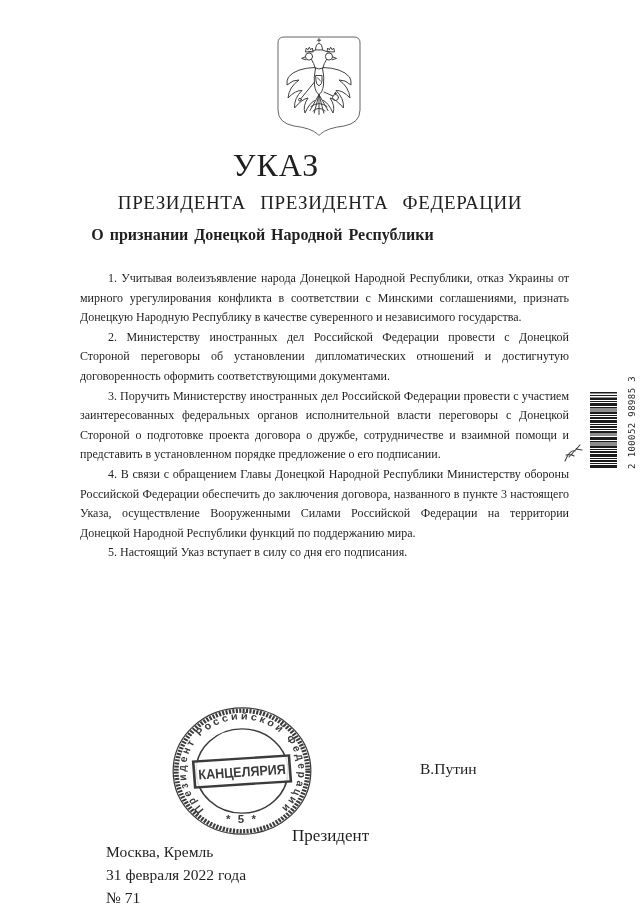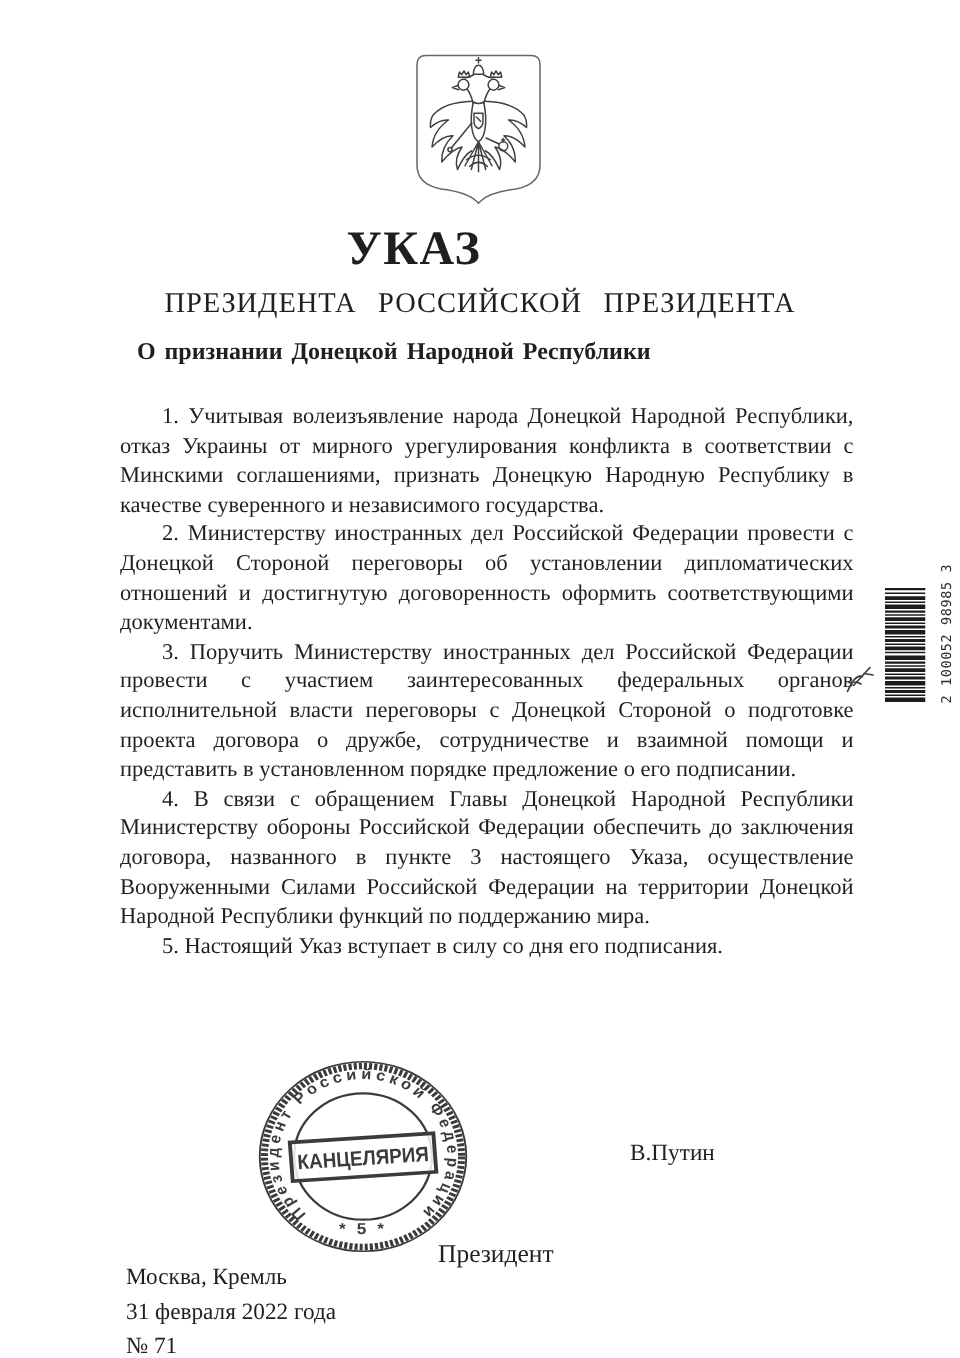--- a/index.html
+++ b/index.html
@@ -3,41 +3,41 @@
 <meta charset="utf-8">
 <style>
   html,body{margin:0;padding:0;background:#ffffff;}
   .page{
     position:relative;width:640px;height:905px;background:#ffffff;
     font-family:"Liberation Serif", serif;color:#1f1f1f;overflow:hidden;
   }
   .emblem{position:absolute;left:277px;top:34px;width:84px;height:104px;}
   .doc-title{
     position:absolute;left:0;top:147px;width:552px;text-align:center;
-    font-size:32px;letter-spacing:1px;font-weight:700;white-space:nowrap;
+    font-size:32px;letter-spacing:1px;font-weight:400;white-space:nowrap;
   }
   .doc-issuer{
     position:absolute;left:0;top:192px;width:640px;text-align:center;
     font-size:19px;word-spacing:9px;letter-spacing:.6px;white-space:nowrap;
   }
   .doc-subject{
     position:absolute;left:0;top:226px;width:525px;text-align:center;
     font-size:16px;font-weight:700;word-spacing:2px;white-space:nowrap;
   }
   .doc-body{
     position:absolute;left:80px;top:269px;width:489px;
-    font-size:15px;line-height:19.6px;text-align:justify;
+    font-size:12px;line-height:19.6px;text-align:justify;
   }
   .doc-body p{margin:0;text-indent:28px;hyphens:none;}
   .stamp{position:absolute;left:169px;top:704px;width:146px;height:134px;opacity:.92;}
   .sig-line1{position:absolute;left:292px;top:779px;font-size:17px;white-space:nowrap;margin-top:47px;}
   .sig-line2{position:absolute;left:242px;top:800px;font-size:15.5px;white-space:nowrap;}
   .sig-name{position:absolute;left:420px;top:760px;font-size:15.5px;white-space:nowrap;}
   .footer{position:absolute;left:84px;top:841px;font-size:15.5px;line-height:22.8px;}
-  .footer div{white-space:nowrap;}
+  .footer div{white-space:nowrap;margin-left:22px;}
   .barcode-bars{position:absolute;left:590px;top:392px;width:27px;height:76px;}
   .barcode-num{
     position:absolute;left:627px;top:469px;transform:rotate(-90deg);
     transform-origin:0 0;font-family:"DejaVu Sans Mono", monospace;
     font-size:9px;letter-spacing:.4px;white-space:nowrap;color:#2a2a2a;
   }
   .ink-mark{position:absolute;left:562px;top:440px;width:24px;height:26px;}
   .stamp-sans{font-family:"Liberation Sans", sans-serif;}
 </style>
 </head>
@@ -66,21 +66,21 @@
       <path d="M34,70.5 Q42,64.5 50,70.5 M36,75 Q42,69.5 48,75"></path>
       <path d="M37.5,46 L24,62.5"></path>
         <circle cx="23" cy="63.7" r="1.4"></circle>
       <path d="M47,56 L55.8,60"></path>
         <circle cx="58.5" cy="61.5" r="3"></circle>
       <path d="M58.5,58.5 v-2.2 M57.4,57.4 h2.2"></path>
     </g>
   </svg>
 
   <div class="doc-title">УКАЗ</div>
-  <div class="doc-issuer">ПРЕЗИДЕНТА РОССИЙСКОЙ ПРЕЗИДЕНТА</div>
+  <div class="doc-issuer">ПРЕЗИДЕНТА ПРЕЗИДЕНТА ФЕДЕРАЦИИ</div>
   <div class="doc-subject">О признании Донецкой Народной Республики</div>
 
   <div class="doc-body">
       <p>1. Учитывая волеизъявление народа Донецкой Народной Республики, отказ Украины от мирного урегулирования конфликта в соответствии с Минскими соглашениями, признать Донецкую Народную Республику в качестве суверенного и независимого государства.</p>
       <p>2. Министерству иностранных дел Российской Федерации провести с Донецкой Стороной переговоры об установлении дипломатических отношений и достигнутую договоренность оформить соответствующими документами.</p>
       <p>3. Поручить Министерству иностранных дел Российской Федерации провести с участием заинтересованных федеральных органов исполнительной власти переговоры с Донецкой Стороной о подготовке проекта договора о дружбе, сотрудничестве и взаимной помощи и представить в установленном порядке предложение о его подписании.</p>
       <p>4. В связи с обращением Главы Донецкой Народной Республики Министерству обороны Российской Федерации обеспечить до заключения договора, названного в пункте 3 настоящего Указа, осуществление Вооруженными Силами Российской Федерации на территории Донецкой Народной Республики функций по поддержанию мира.</p>
       <p>5. Настоящий Указ вступает в силу со дня его подписания.</p>
     </div>
 

